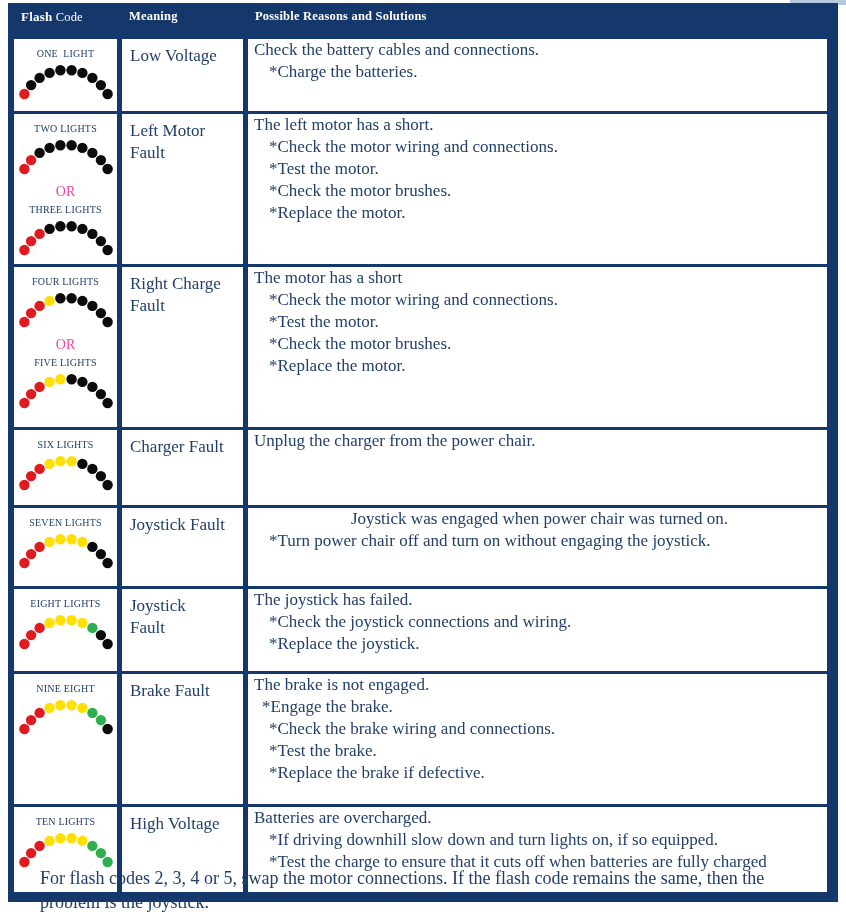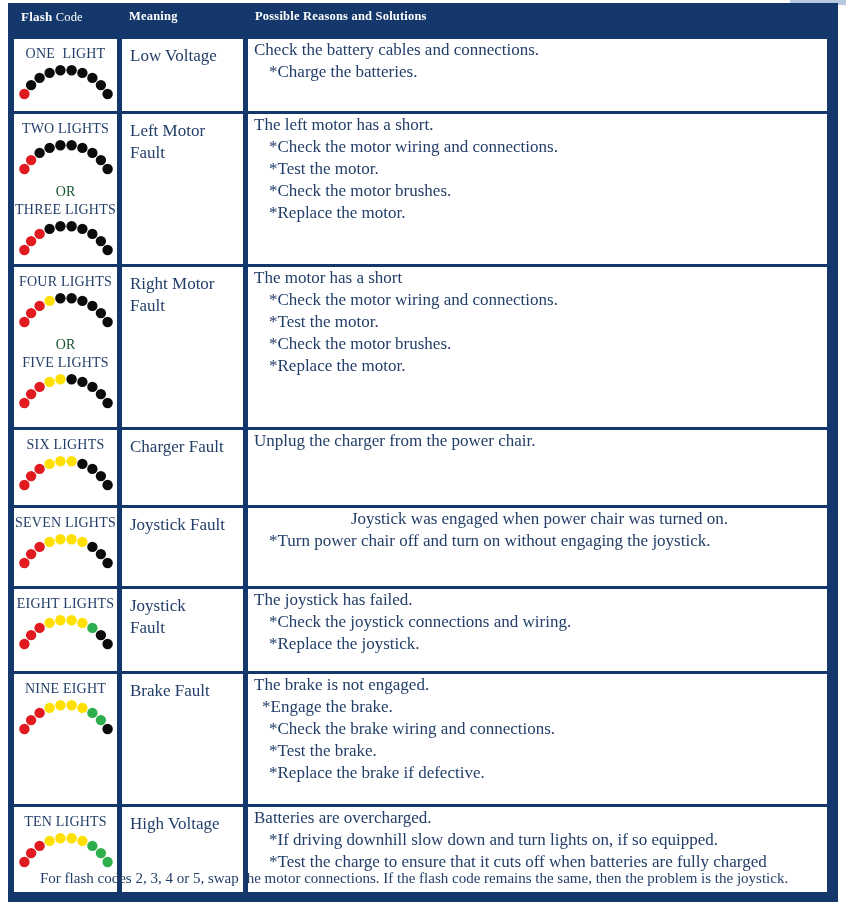--- a/index.html
+++ b/index.html
@@ -45,40 +45,40 @@
   tbody tr:nth-child(2) td{height:142px;}
   tbody tr:nth-child(3) td{height:152px;margin-left:28px;}
   tbody tr:nth-child(4) td{height:67px;}
   tbody tr:nth-child(5) td{height:70px;}
   tbody tr:nth-child(6) td{height:74px;}
   tbody tr:nth-child(7) td{height:122px;}
   tbody tr:nth-child(8) td{height:77px;}
 
   td.code-cell{text-align:center;padding-top:7px;}
   .code-label{
-    font-size:14px;letter-spacing:0.2px;color:#223e68;
+    font-size:10px;letter-spacing:0.2px;color:#223e68;
     white-space:pre;line-height:15px;
   }
-  .or-label{font-size:14px;margin:5px 0 2px 0;color:#14532d;}
+  .or-label{font-size:14px;margin:5px 0 2px 0;color:#ec4899;}
   svg.arc{display:block;width:100px;height:42px;margin:1px auto 0;}
 
   td.meaning-cell{
     padding:6px 4px 0 8px;
     font-size:17px;line-height:22px;
     white-space:pre-line;
   }
   td.solutions-cell{
     padding:0 2px 0 6px;
     font-size:17px;line-height:22px;
   }
   .sol-line{white-space:nowrap;}
 
   .note{
     position:absolute;left:40px;top:866px;width:775px;
-    font-size:15px;line-height:24px;margin:0;color:#223e68;
+    font-size:18px;line-height:24px;margin:0;color:#223e68;
   }
 </style>
 </head>
 <body>
 
 <div class="page">
   <div class="artifact artifact-top"></div>
   <div class="artifact artifact-mid"></div>
 
   <table class="flash-table">
@@ -180,21 +180,21 @@
               <circle cx="23.6" cy="15.9" r="5.2" fill="#e01a1f"></circle>
               <circle cx="33.6" cy="10.9" r="5.2" fill="#ffe000"></circle>
               <circle cx="44.4" cy="8.3" r="5.2" fill="#ffe000"></circle>
               <circle cx="55.6" cy="8.3" r="5.2" fill="#0b0b0b"></circle>
               <circle cx="66.4" cy="10.9" r="5.2" fill="#0b0b0b"></circle>
               <circle cx="76.4" cy="15.9" r="5.2" fill="#0b0b0b"></circle>
               <circle cx="84.9" cy="23.1" r="5.2" fill="#0b0b0b"></circle>
               <circle cx="91.6" cy="32.0" r="5.2" fill="#0b0b0b"></circle>
             </svg>
           </td>
-          <td class="meaning-cell">Right  Motor
+          <td class="meaning-cell">Right  Charge
 Fault</td>
           <td class="solutions-cell">
             <div class="sol-line" style="padding-left: 0px;">The motor has a short</div>
             <div class="sol-line" style="padding-left: 15px;">*Check the motor wiring and connections.</div>
             <div class="sol-line" style="padding-left: 15px;">*Test the motor.</div>
             <div class="sol-line" style="padding-left: 15px;">*Check the motor brushes.</div>
             <div class="sol-line" style="padding-left: 15px;">*Replace the motor.</div>
           </td>
         </tr>
         <tr>

